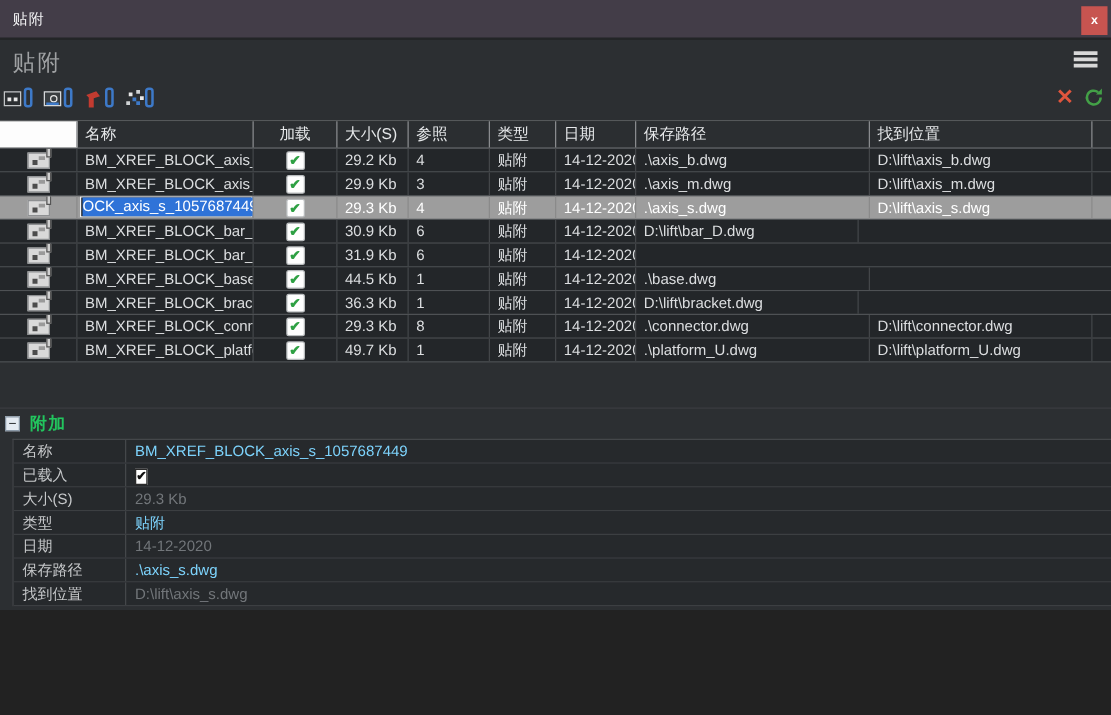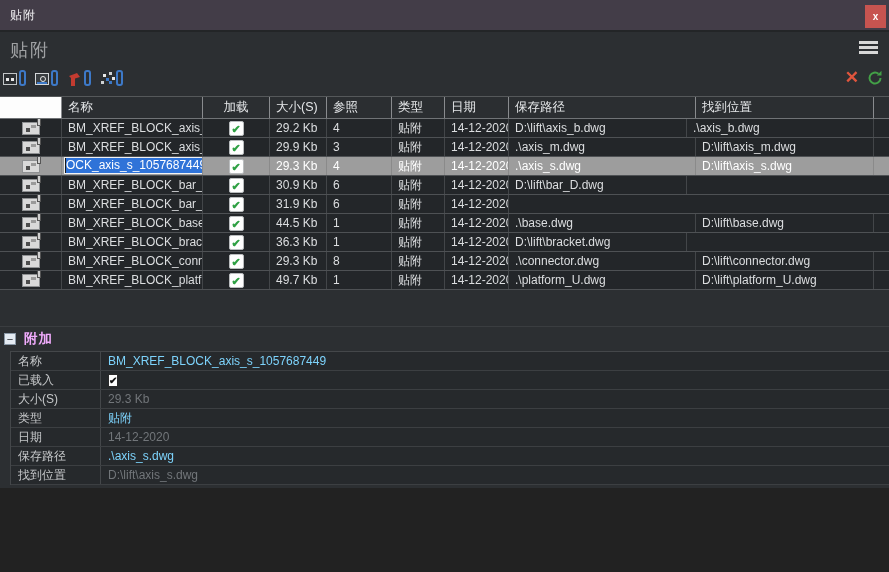--- a/index.html
+++ b/index.html
@@ -79,21 +79,21 @@
   .editbox { display:flex; align-items:center; height:17px; margin-top:0px; margin-left:-4px;
              background:#17191b; border:1px solid #f2f2f2; padding:0 1px; }
   .seltext { background:#2f73d8; color:#ffffff; line-height:15px; }
   .caret { width:2px; height:13px; background:#e87f2f; margin-left:0px; }
 
   
   .details { position:absolute; left:0; top:326px; width:889px; border-top:1px solid #3a3d40; }
   .dhead { display:flex; align-items:center; height:24px; padding-left:4px; }
   .collapse-box { width:12px; height:12px; background:#e4ebf2; border:1px solid #8a98a6;
                   color:#2b2e31; font-size:11px; line-height:10px; text-align:center; cursor:pointer; }
-  .dtitle { font-size:13.5px; font-weight:bold; color:#f0abfc; margin-left:8px; letter-spacing:1px; }
+  .dtitle { font-size:13.5px; font-weight:bold; color:#22c55e; margin-left:8px; letter-spacing:1px; }
   .dgrid { margin-left:10px; border-top:1px solid #44474a; border-left:1px solid #44474a; }
   .drow { display:flex; height:19px; border-bottom:1px solid #3c3f42; background:#26292c; }
   .dlabel { width:90px; padding-left:7px; line-height:18px; color:#c6c8ca; border-right:1px solid #44474a; }
   .dvalue { flex:1; padding-left:7px; line-height:18px; white-space:nowrap; overflow:hidden; }
   .dvalue.lit { color:#7dd3fc; }
   .dvalue.dim { color:#72767a; }
   .dchk { width:13px; height:13px; margin-top:2px; background:#ffffff; border:1px solid #2a2a2a;
           color:#111; font-size:10px; font-weight:bold; line-height:12px; text-align:center; cursor:pointer; }
 </style>
 </head>
@@ -155,22 +155,22 @@
           </span>
         </div>
       <div class="c c1">BM_XREF_BLOCK_axis_b_</div>
       <div class="c c2">
           <span class="chk">✔</span>
         </div>
       <div class="c c3">29.2 Kb</div>
       <div class="c c4">4</div>
       <div class="c c5">贴附</div>
       <div class="c c6">14-12-2020</div>
+      <div class="c c7">.\axis_b.dwg</div>
       <div class="c c8">D:\lift\axis_b.dwg</div>
-      <div class="c c7">.\axis_b.dwg</div>
       <div class="c c9"></div>
     </div>
 
     <div class="trow">
       <div class="c c0">
           <span class="xref-icon">
             <span class="xclip"></span>
           </span>
         </div>
       <div class="c c1">BM_XREF_BLOCK_axis_m</div>
@@ -253,21 +253,20 @@
         </div>
       <div class="c c1">BM_XREF_BLOCK_base_3</div>
       <div class="c c2">
           <span class="chk">✔</span>
         </div>
       <div class="c c3">44.5 Kb</div>
       <div class="c c4">1</div>
       <div class="c c5">贴附</div>
       <div class="c c6">14-12-2020</div>
       <div class="c c7">.\base.dwg</div>
-      <div class="c c8">D:\lift\base.dwg</div>
       <div class="c c9"></div>
     </div>
 
     <div class="trow">
       <div class="c c0">
           <span class="xref-icon">
             <span class="xclip"></span>
           </span>
         </div>
       <div class="c c1">BM_XREF_BLOCK_bracke</div>

